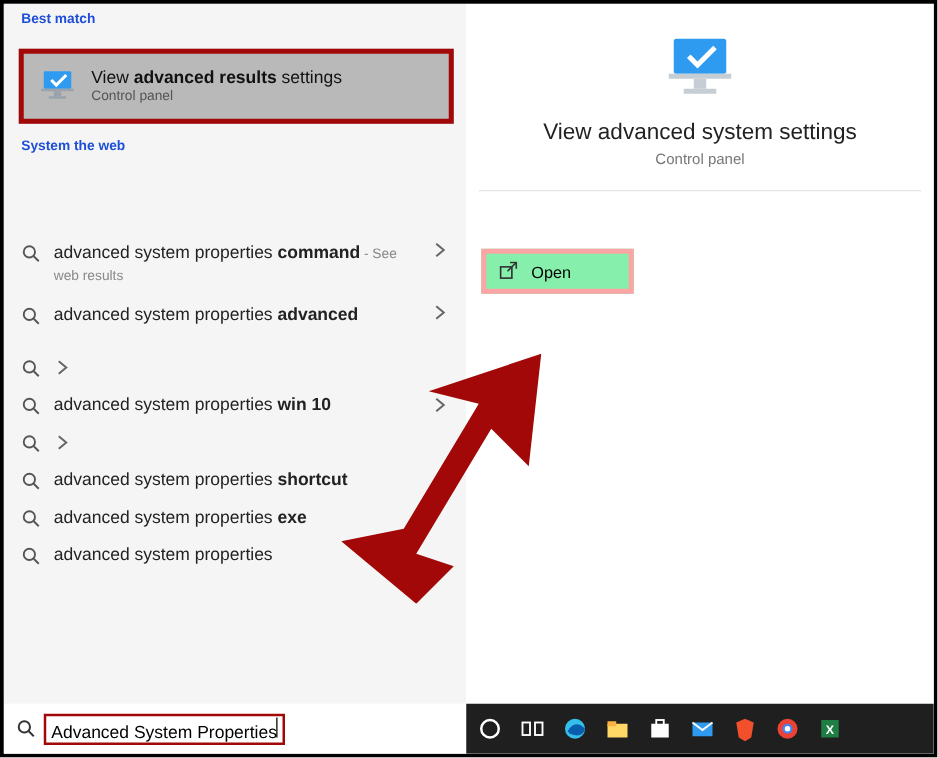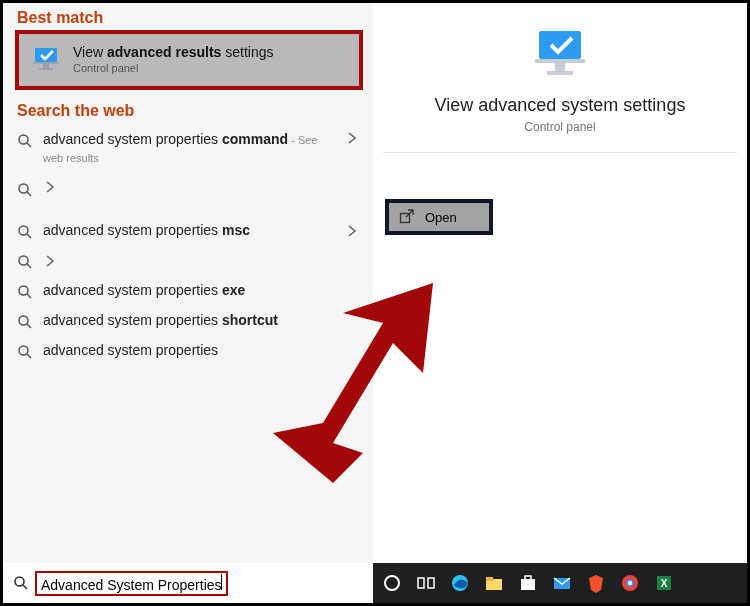--- a/index.html
+++ b/index.html
@@ -4,47 +4,47 @@
 <style>
   * { box-sizing: border-box; margin: 0; padding: 0; }
   html, body { width: 750px; height: 606px; font-family: "Segoe UI", Arial, sans-serif; background: #fff; }
   .frame { width: 750px; height: 606px; border: 3px solid #000; position: relative; overflow: hidden; background: #fff; }
 
   
   .body { display: flex; height: 560px; }
   .left { width: 370px; background: #f5f5f5; display: flex; flex-direction: column; }
   .right { flex: 1; background: #fff; position: relative; }
 
-  .section-header { font-size: 16px; font-weight: 600; padding: 6px 14px 3px; color: #c2410c; }
+  .section-header { font-size: 11px; font-weight: 600; padding: 6px 14px 18px; color: #1d4ed8; }
 
   
   .best-match { margin: 0 10px 6px 12px; background: #b9b9b9; border: 4px solid #a30808; display: flex; align-items: center; padding: 10px 12px; }
   .bm-icon { width: 32px; height: 32px; display: flex; align-items: center; justify-content: center; margin-right: 10px; flex-shrink:0; }
   .bm-text { line-height: 1.25; }
   .bm-title { font-size: 14px; color: #111; }
   .bm-sub   { font-size: 11px; color: #555; }
 
   
-  .rows { display: flex; flex-direction: column; }
+  .rows { display: flex; flex-direction: column; margin-top: 44px; }
   .row { display: flex; align-items: center; padding: 6px 14px; min-height: 30px; gap: 10px; cursor: pointer; }
   .row.tall { min-height: 44px; align-items: flex-start; padding-top: 8px; }
   .row .mag { width: 16px; height: 16px; flex-shrink: 0; margin-top: 2px; }
   .row .txt { flex: 1; font-size: 14px; color: #222; line-height: 1.25; }
   .row .sub { font-size: 11px; color: #888; }
   .row .chev { width: 14px; height: 14px; flex-shrink: 0; }
 
   
   .hero { text-align: center; padding: 24px 10px 16px; }
   .hero-icon { margin: 0 auto 12px; width: 70px; height: 56px; }
   .hero-title { font-size: 18px; color: #222; }
   .hero-sub   { font-size: 12px; color: #777; margin-top: 4px; }
   .hero-sep { border-top: 1px solid #e3e3e3; margin-top: 18px; }
 
   .open-row-wrap { position: absolute; top: 196px; left: 12px; }
-  .open-row { border: 4px solid #0f172a; padding: 6px 32px 6px 10px; display: flex; align-items: center; gap: 10px; background: #a3a3a3; }
+  .open-row { border: 4px solid #fca5a5; padding: 6px 46px 6px 10px; display: flex; align-items: center; gap: 10px; background: #86efac; }
   .open-row svg { width: 16px; height: 16px; }
   .open-row span { font-size: 13px; }
 
   
   .big-arrow { position: absolute; top: 280px; left: 270px; width: 180px; height: 200px; pointer-events: none; }
 
   
   .taskbar { position: absolute; left: 0; right: 0; bottom: 0; height: 40px; display: flex; }
   .search-wrap { width: 370px; height: 100%; background: #fff; display: flex; align-items: center; padding: 0 8px 0 10px; gap: 6px; }
   .search-mag { width: 16px; height: 16px; }
@@ -75,73 +75,83 @@
         </svg>
       </div>
       <div class="bm-text">
         <div class="bm-title">
           <span>View </span><b>advanced results</b><span> settings</span>
         </div>
         <div class="bm-sub">Control panel</div>
       </div>
     </div>
 
-    <div class="section-header">Search the web</div>
+    <div class="section-header">System the web</div>
     <div class="rows" id="rows">
           <div class="row tall">
             <svg class="mag" viewBox="0 0 16 16">
               <circle cx="6.5" cy="6.5" r="4.5" fill="none" stroke="#555" stroke-width="1.5"></circle>
               <line x1="10" y1="10" x2="14" y2="14" stroke="#555" stroke-width="1.5"></line>
             </svg>
             <div class="txt">advanced system properties <b>command</b><span class="sub"> - See web results</span></div>
             <svg class="chev" viewBox="0 0 14 14">
               <path d="M4 2 l6 5 l-6 5" fill="none" stroke="#666" stroke-width="1.6"></path>
             </svg>
           </div>
           <div class="row tall">
             <svg class="mag" viewBox="0 0 16 16">
               <circle cx="6.5" cy="6.5" r="4.5" fill="none" stroke="#555" stroke-width="1.5"></circle>
               <line x1="10" y1="10" x2="14" y2="14" stroke="#555" stroke-width="1.5"></line>
             </svg>
-            <svg class="chev" viewBox="0 0 14 14">
-              <path d="M4 2 l6 5 l-6 5" fill="none" stroke="#666" stroke-width="1.6"></path>
-            </svg>
-          </div>
-          <div class="row">
-            <svg class="mag" viewBox="0 0 16 16">
-              <circle cx="6.5" cy="6.5" r="4.5" fill="none" stroke="#555" stroke-width="1.5"></circle>
-              <line x1="10" y1="10" x2="14" y2="14" stroke="#555" stroke-width="1.5"></line>
-            </svg>
-            <div class="txt">advanced system properties <b>msc</b></div>
-            <svg class="chev" viewBox="0 0 14 14">
-              <path d="M4 2 l6 5 l-6 5" fill="none" stroke="#666" stroke-width="1.6"></path>
-            </svg>
-          </div>
-          <div class="row">
-            <svg class="mag" viewBox="0 0 16 16">
-              <circle cx="6.5" cy="6.5" r="4.5" fill="none" stroke="#555" stroke-width="1.5"></circle>
-              <line x1="10" y1="10" x2="14" y2="14" stroke="#555" stroke-width="1.5"></line>
-            </svg>
-            <svg class="chev" viewBox="0 0 14 14">
-              <path d="M4 2 l6 5 l-6 5" fill="none" stroke="#666" stroke-width="1.6"></path>
-            </svg>
+            <div class="txt">advanced system properties <b>advanced</b></div>
+            <svg class="chev" viewBox="0 0 14 14">
+              <path d="M4 2 l6 5 l-6 5" fill="none" stroke="#666" stroke-width="1.6"></path>
+            </svg>
+          </div>
+          <div class="row">
+            <svg class="mag" viewBox="0 0 16 16">
+              <circle cx="6.5" cy="6.5" r="4.5" fill="none" stroke="#555" stroke-width="1.5"></circle>
+              <line x1="10" y1="10" x2="14" y2="14" stroke="#555" stroke-width="1.5"></line>
+            </svg>
+            <svg class="chev" viewBox="0 0 14 14">
+              <path d="M4 2 l6 5 l-6 5" fill="none" stroke="#666" stroke-width="1.6"></path>
+            </svg>
+          </div>
+          <div class="row">
+            <svg class="mag" viewBox="0 0 16 16">
+              <circle cx="6.5" cy="6.5" r="4.5" fill="none" stroke="#555" stroke-width="1.5"></circle>
+              <line x1="10" y1="10" x2="14" y2="14" stroke="#555" stroke-width="1.5"></line>
+            </svg>
+            <div class="txt">advanced system properties <b>win 10</b></div>
+            <svg class="chev" viewBox="0 0 14 14">
+              <path d="M4 2 l6 5 l-6 5" fill="none" stroke="#666" stroke-width="1.6"></path>
+            </svg>
+          </div>
+          <div class="row">
+            <svg class="mag" viewBox="0 0 16 16">
+              <circle cx="6.5" cy="6.5" r="4.5" fill="none" stroke="#555" stroke-width="1.5"></circle>
+              <line x1="10" y1="10" x2="14" y2="14" stroke="#555" stroke-width="1.5"></line>
+            </svg>
+            <svg class="chev" viewBox="0 0 14 14">
+              <path d="M4 2 l6 5 l-6 5" fill="none" stroke="#666" stroke-width="1.6"></path>
+            </svg>
+          </div>
+          <div class="row">
+            <svg class="mag" viewBox="0 0 16 16">
+              <circle cx="6.5" cy="6.5" r="4.5" fill="none" stroke="#555" stroke-width="1.5"></circle>
+              <line x1="10" y1="10" x2="14" y2="14" stroke="#555" stroke-width="1.5"></line>
+            </svg>
+            <div class="txt">advanced system properties <b>shortcut</b></div>
           </div>
           <div class="row">
             <svg class="mag" viewBox="0 0 16 16">
               <circle cx="6.5" cy="6.5" r="4.5" fill="none" stroke="#555" stroke-width="1.5"></circle>
               <line x1="10" y1="10" x2="14" y2="14" stroke="#555" stroke-width="1.5"></line>
             </svg>
             <div class="txt">advanced system properties <b>exe</b></div>
-          </div>
-          <div class="row">
-            <svg class="mag" viewBox="0 0 16 16">
-              <circle cx="6.5" cy="6.5" r="4.5" fill="none" stroke="#555" stroke-width="1.5"></circle>
-              <line x1="10" y1="10" x2="14" y2="14" stroke="#555" stroke-width="1.5"></line>
-            </svg>
-            <div class="txt">advanced system properties <b>shortcut</b></div>
           </div>
           <div class="row">
             <svg class="mag" viewBox="0 0 16 16">
               <circle cx="6.5" cy="6.5" r="4.5" fill="none" stroke="#555" stroke-width="1.5"></circle>
               <line x1="10" y1="10" x2="14" y2="14" stroke="#555" stroke-width="1.5"></line>
             </svg>
             <div class="txt">advanced system properties<b></b></div>
           </div>
         </div>
   </div>

